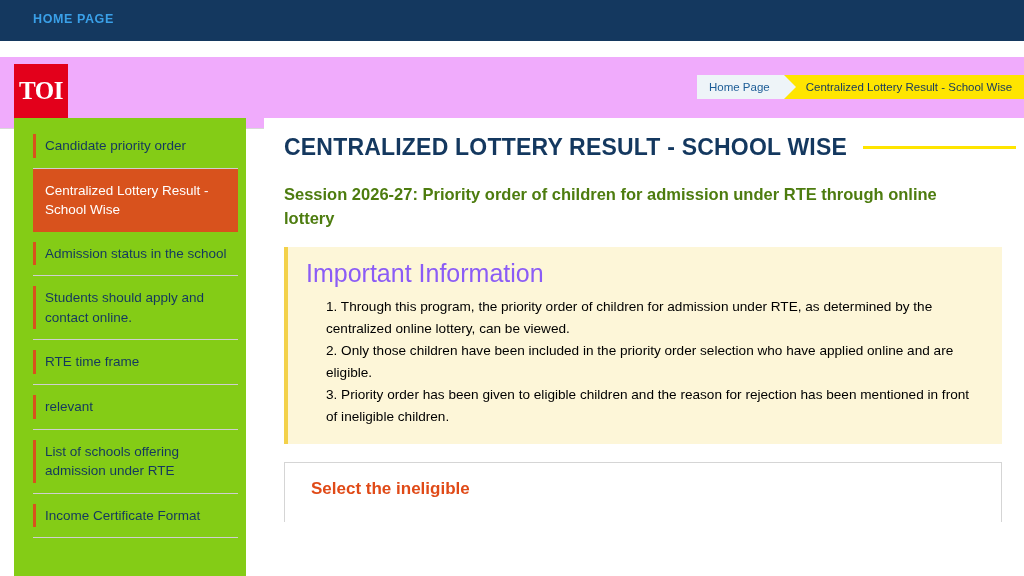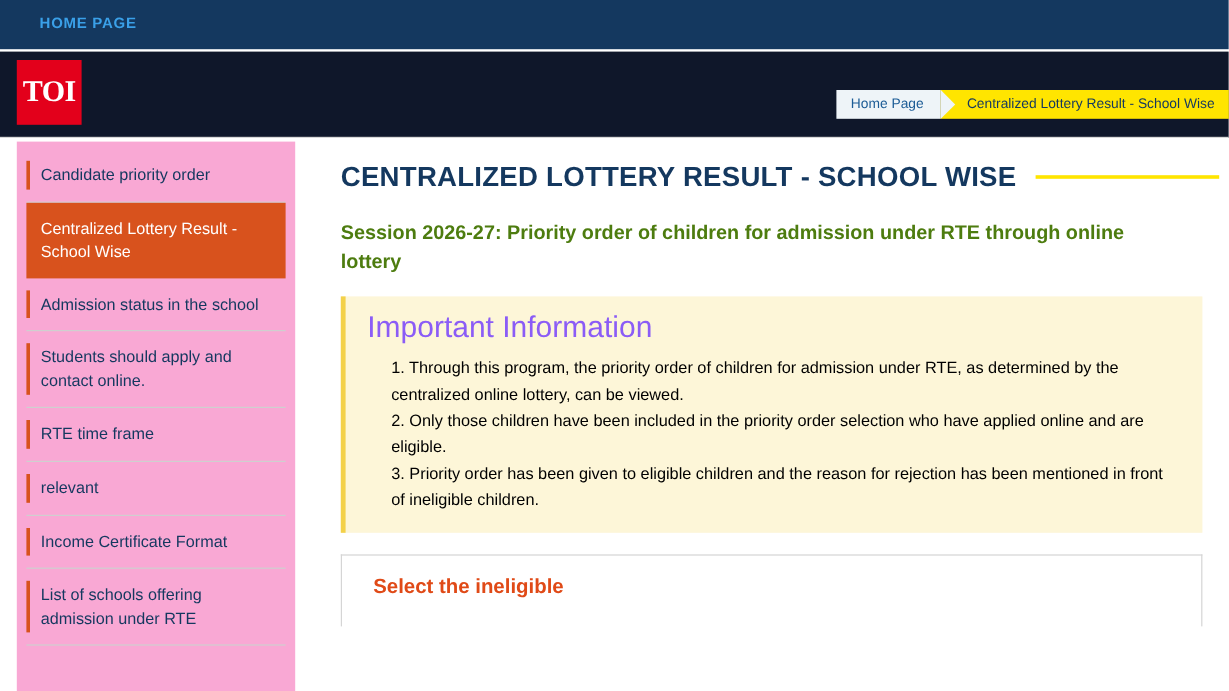--- a/index.html
+++ b/index.html
@@ -27,23 +27,23 @@
     left: 33px; top: 12px;
     color: #3aa0e8;
     font-size: 12.5px;
     font-weight: bold;
     letter-spacing: 0.6px;
     text-decoration: none;
   }
 
   
   .headband {
-    position: absolute; top: 43px; left: 0;
+    position: absolute; top: 57px; left: 0;
     width: 1024px; height: 72px;
-    background: #0f172a;
+    background: #f0abfc;
     border-bottom: 1px solid #d8d8d8;
   }
   .logo {
     position: absolute;
     left: 14px; top: 7px;
     width: 54px; height: 54px;
     background: #e3001b;
     color: #ffffff;
     font-family: "Liberation Serif", serif;
     font-weight: bold;
@@ -90,22 +90,22 @@
     padding: 0 14px 0 22px;
     margin-left: 0;
   }
 
   
   .sidebar {
     position: absolute;
     left: 14px; top: 118px;
     width: 232px;
     height: 458px;
-    background: #f9a8d4;
-    padding: 6px 0 0 0;
+    background: #84cc16;
+    padding: 6px 0 0 11px;
   }
   .side-item {
     position: relative;
     margin: 0 8px;
     padding: 12px 10px 12px 12px;
     font-size: 13.5px;
     color: #14385f;
     line-height: 1.45;
     border-bottom: 1px solid #cfcfcf;
     cursor: pointer;
@@ -212,22 +212,22 @@
     <div class="crumb crumb-current">Centralized Lottery Result - School Wise</div>
   </div>
 
   <div class="sidebar">
     <div class="side-item">Candidate priority order</div>
     <div class="side-item active">Centralized Lottery Result - School Wise</div>
     <div class="side-item">Admission status in the school</div>
     <div class="side-item">Students should apply and contact online.</div>
     <div class="side-item">RTE time frame</div>
     <div class="side-item">relevant</div>
+    <div class="side-item">List of schools offering admission under RTE</div>
     <div class="side-item">Income Certificate Format</div>
-    <div class="side-item">List of schools offering admission under RTE</div>
   </div>
 
   <div class="main">
 
     <div class="page-title-row">
       <div class="page-title">CENTRALIZED LOTTERY RESULT - SCHOOL WISE</div>
       <div class="title-rule"></div>
     </div>
 
     <div class="session-line">Session 2026-27: Priority order of children for admission under RTE through online lottery</div>

